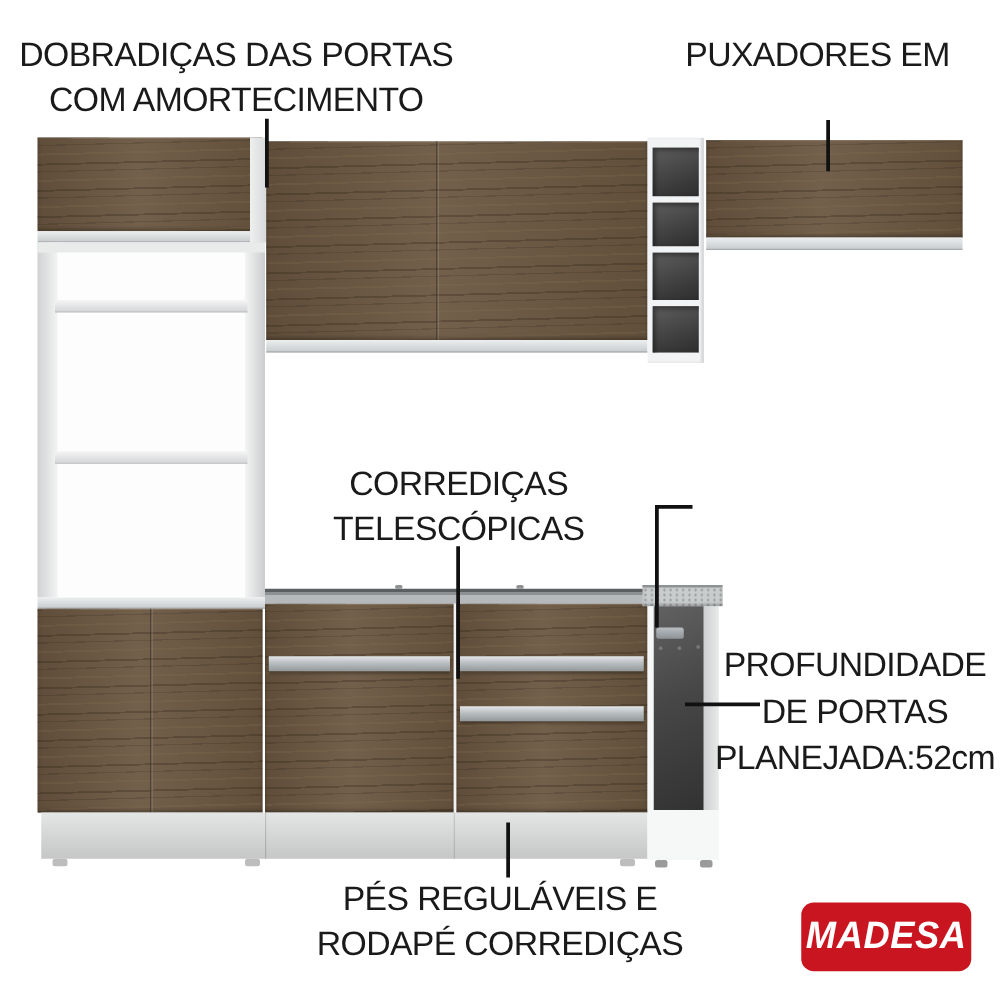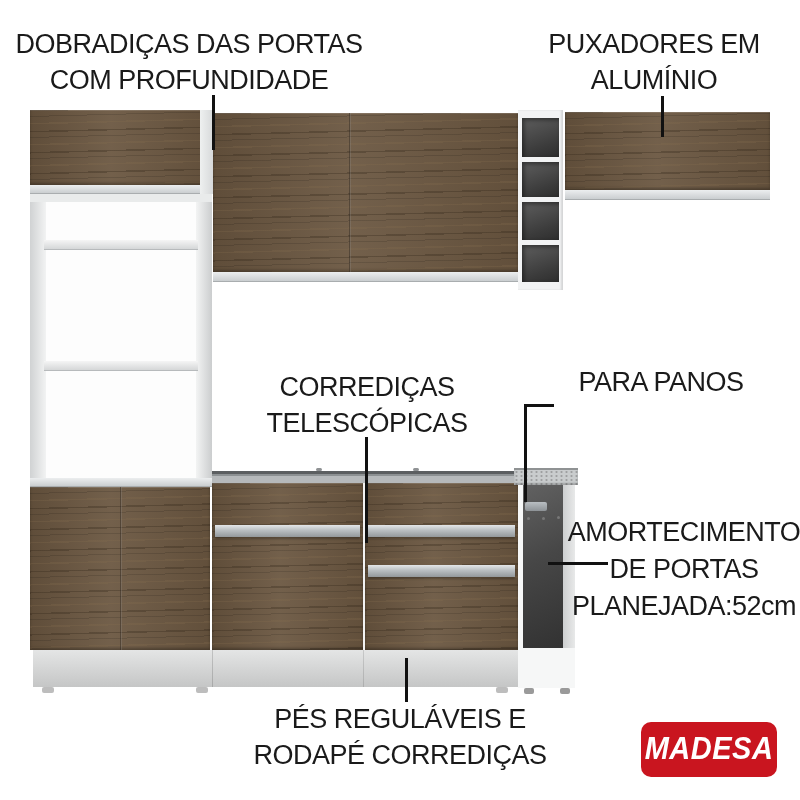--- a/index.html
+++ b/index.html
@@ -138,39 +138,37 @@
   <div class="callout v" style="left:212px;top:95px;height:55px;"></div>
   <div class="callout v" style="left:661px;top:96px;height:41px;"></div>
   <div class="callout v" style="left:365px;top:437px;height:106px;"></div>
   <div class="callout h" style="left:524px;top:404px;width:30px;"></div>
   <div class="callout v" style="left:524px;top:404px;height:98px;"></div>
   <div class="callout h" style="left:548px;top:562px;width:60px;"></div>
   <div class="callout v" style="left:405px;top:658px;height:44px;"></div>
 
   <div class="label" style="left:189px;top:26px;">
     <span class="ln">DOBRADIÇAS DAS PORTAS</span>
-    <span class="ln">COM PROFUNDIDADE</span>
+    <span class="ln">COM AMORTECIMENTO</span>
   </div>
 
   <div class="label" style="left:654px;top:26px;">
     <span class="ln">PUXADORES EM</span>
-    <span class="ln">ALUMÍNIO</span>
   </div>
 
   <div class="label" style="left:367px;top:369px;">
     <span class="ln">CORREDIÇAS</span>
     <span class="ln">TELESCÓPICAS</span>
   </div>
 
   <div class="label" style="left:661px;top:364px;">
-    <span class="ln">PARA PANOS</span>
   </div>
 
   <div class="label small-lh" style="left:684px;top:514px;">
-    <span class="ln">AMORTECIMENTO</span>
+    <span class="ln">PROFUNDIDADE</span>
     <span class="ln">DE PORTAS</span>
     <span class="ln">PLANEJADA:52cm</span>
   </div>
 
   <div class="label" style="left:400px;top:701px;">
     <span class="ln">PÉS REGULÁVEIS E</span>
     <span class="ln">RODAPÉ CORREDIÇAS</span>
   </div>
 
   <div class="logo">

